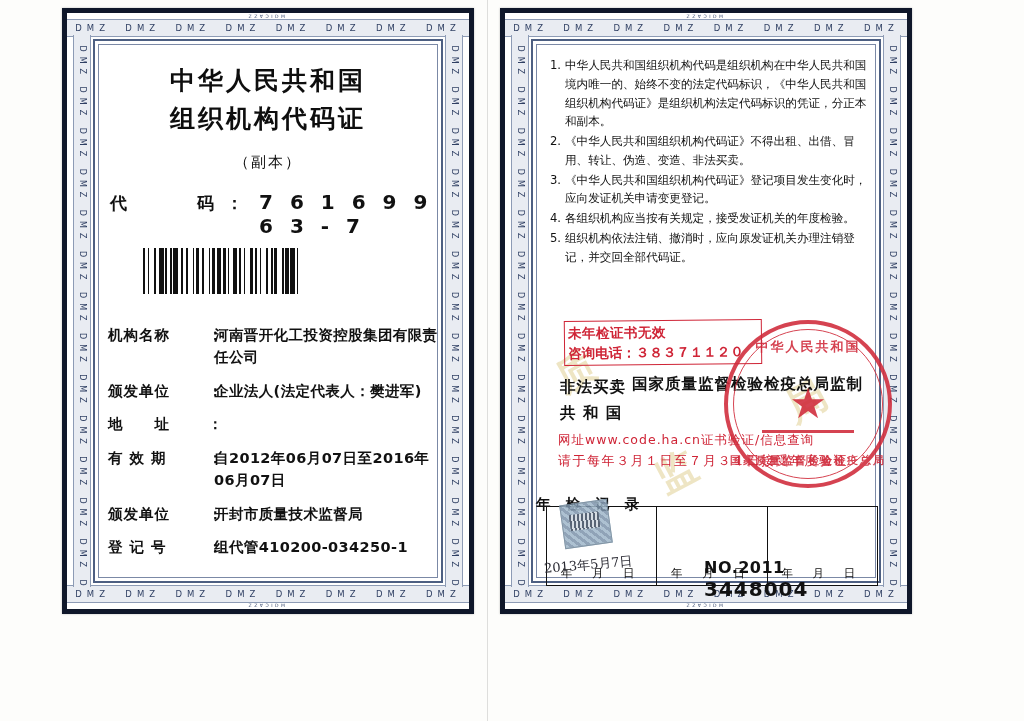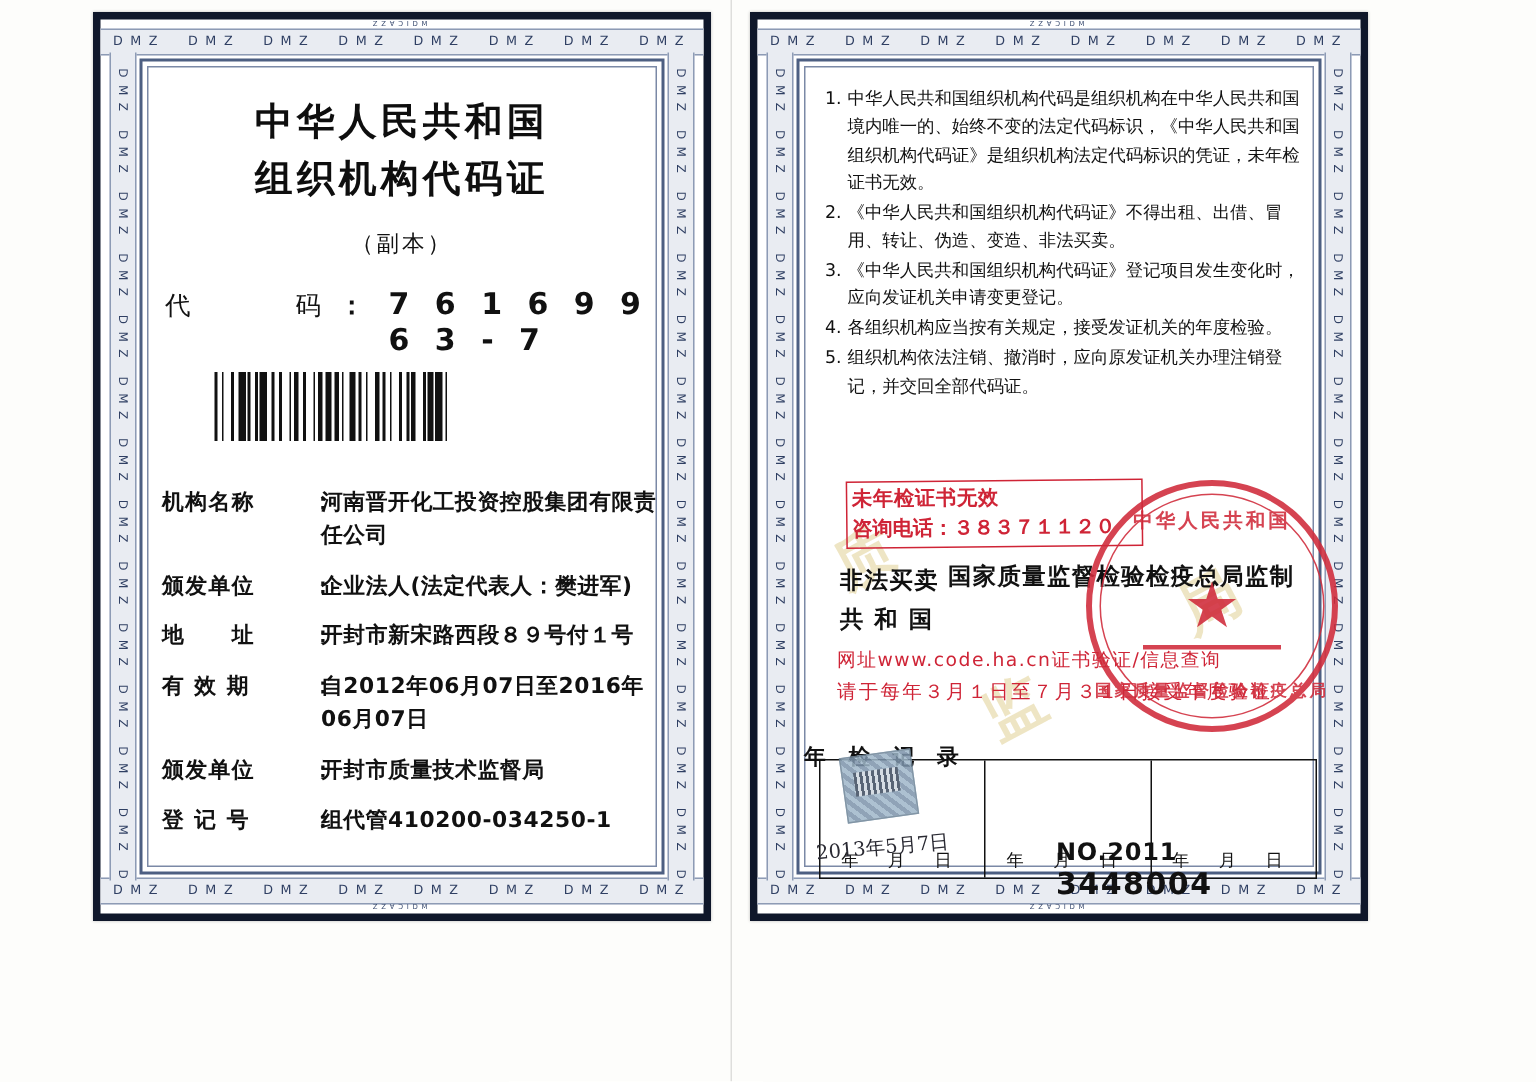--- a/index.html
+++ b/index.html
@@ -129,21 +129,21 @@
   }
   .code-line {
     margin-top: 18px;
     display: flex;
     align-items: baseline;
     padding-left: 12px;
     font-size: 17px;
   }
   .code-label {
     letter-spacing: 12px;
-    font-weight: normal;
+    font-weight: bold;
     white-space: nowrap;
   }
   .code-colon { margin: 0 4px 0 0; font-weight: bold;}
   .code-value {
     font-weight: bold;
     font-size: 20px;
     letter-spacing: 5px;
     margin-left: 12px;
   }
 
@@ -458,21 +458,20 @@
             <span class="val">河南晋开化工投资控股集团有限责任公司</span>
           </div>
           <div class="field tight">
             <span class="lab">颁发单位</span>
             <span class="colon">：</span>
             <span class="val">企业法人(法定代表人：樊进军)</span>
           </div>
           <div class="field tight">
             <span class="lab">地　　址</span>
             <span class="colon">：</span>
-            <span class="val">开封市新宋路西段８９号付１号</span>
           </div>
           <div class="field tight">
             <span class="lab">有 效 期</span>
             <span class="colon">：</span>
             <span class="val">自2012年06月07日至2016年06月07日</span>
           </div>
           <div class="field tight">
             <span class="lab">颁发单位</span>
             <span class="colon">：</span>
             <span class="val">开封市质量技术监督局</span>
@@ -499,21 +498,21 @@
           <span>DMZ&nbsp;DMZ&nbsp;DMZ&nbsp;DMZ&nbsp;DMZ&nbsp;DMZ&nbsp;DMZ&nbsp;DMZ&nbsp;DMZ&nbsp;DMZ&nbsp;DMZ&nbsp;DMZ&nbsp;DMZ&nbsp;DMZ</span>
         </div>
       <div class="inner-rule"></div>
       <div class="inner-rule2"></div>
     </div>
 
     <div class="content">
       <div class="notes" id="notes-list">
           <div class="note">
             <div class="num">1.</div>
-            <div class="txt">中华人民共和国组织机构代码是组织机构在中华人民共和国境内唯一的、始终不变的法定代码标识，《中华人民共和国组织机构代码证》是组织机构法定代码标识的凭证，未年检证书无效。</div>
+            <div class="txt">中华人民共和国组织机构代码是组织机构在中华人民共和国境内唯一的、始终不变的法定代码标识，《中华人民共和国组织机构代码证》是组织机构法定代码标识的凭证，分正本和副本。</div>
           </div>
           <div class="note">
             <div class="num">2.</div>
             <div class="txt">《中华人民共和国组织机构代码证》不得出租、出借、冒用、转让、伪造、变造、非法买卖。</div>
           </div>
           <div class="note">
             <div class="num">3.</div>
             <div class="txt">《中华人民共和国组织机构代码证》登记项目发生变化时，应向发证机关申请变更登记。</div>
           </div>
           <div class="note">

